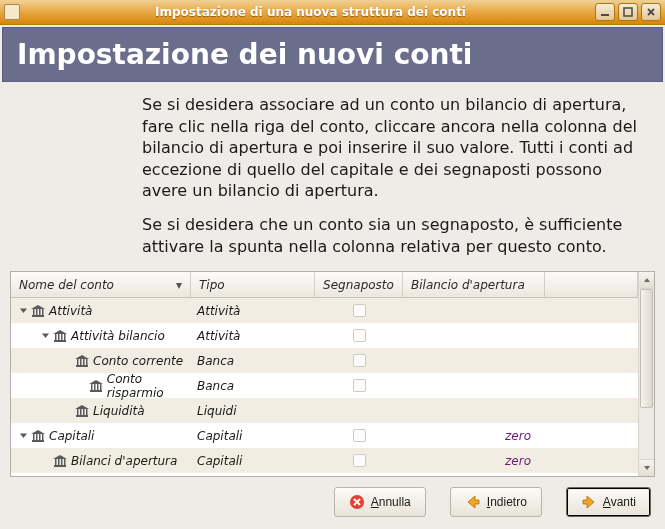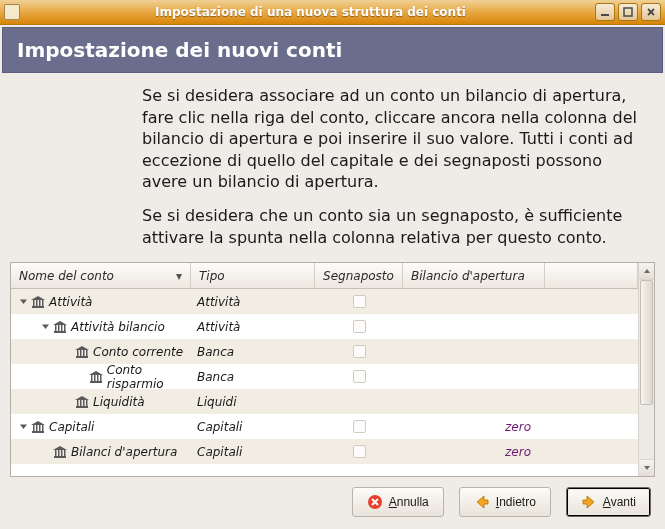--- a/index.html
+++ b/index.html
@@ -7,21 +7,21 @@
 
 .titlebar { height: 25px; background: linear-gradient(to bottom, #f0d195 0%, #e8a843 50%, #d8850a 100%); display: flex; align-items: center; padding: 0 4px; border-bottom: 1px solid #b67800; }
 .titlebar-icon { width: 16px; height: 16px; margin-right: 6px; background: #f5e9c9; border: 1px solid #a08850; border-radius: 2px; }
 .titlebar-title { flex: 1; text-align: center; font-weight: bold; color: #fff; text-shadow: 0 1px 1px rgba(0,0,0,0.4); font-size: 12px; }
 .titlebar-buttons { display: flex; gap: 3px; }
 .titlebar-btn { width: 20px; height: 18px; background: linear-gradient(to bottom,#f6ebd8,#e5c794); border: 1px solid #a77810; border-radius: 3px; display: flex; align-items: center; justify-content: center; cursor: pointer; }
 .titlebar-btn svg { width: 10px; height: 10px; }
 
 .dialog { background: #efebe7; height: calc(529px - 25px); display: flex; flex-direction: column; padding: 2px; }
 
-.header { background: #6a6d8c; color: #fff; padding: 10px 14px; font-size: 20px; font-weight: bold; border: 1px solid #5a5d7c; }
+.header { background: #6a6d8c; color: #fff; padding: 10px 14px; font-size: 28px; font-weight: bold; border: 1px solid #5a5d7c; }
 
 .desc { padding: 12px 20px 14px 140px; font-size: 16px; color: #1a1a1a; line-height: 1.35; }
 
 .table-wrap { flex: 1; margin: 0 8px; border: 1px solid #b3afa8; background: #fff; display: flex; overflow: hidden; font-style: italic; }
 .table-inner { flex: 1; display: flex; flex-direction: column; }
 .thead { display: flex; background: linear-gradient(to bottom,#fdfcfa,#ece7df); border-bottom: 1px solid #c6c1b8; height: 26px; }
 .th { padding: 5px 8px; border-right: 1px solid #d2cdc5; font-size: 12px; color: #2b2b2b; display: flex; align-items: center; justify-content: space-between; }
 .th.sorted .arrow { margin-left: 6px; }
 .col-name { width: 180px; }
 .col-type { width: 124px; }
@@ -46,21 +46,21 @@
 .acct-icon svg { width: 14px; height: 12px; }
 
 .checkbox { width: 13px; height: 13px; border: 1px solid #cfcbc4; background: #fdfcfa; border-radius: 2px; }
 
 .scrollbar { width: 16px; background: #ede9e3; border-left: 1px solid #d9d5cd; display: flex; flex-direction: column; }
 .sb-track { flex: 1; background: #ede9e3; position: relative; border-bottom:1px solid #d9d5cd; border-top:1px solid #d9d5cd;}
 .sb-thumb { position: absolute; top: 0; left: 1px; right: 1px; height: 70%; background: linear-gradient(to right,#f6f3ee,#ddd8cf); border: 1px solid #c3beb5; border-radius: 2px; }
 .sb-btn { height: 16px; display: flex; align-items: center; justify-content: center; background: linear-gradient(to bottom,#f6f3ee,#e3ded5); }
 .sb-btn svg { width:8px; height:8px; }
 
-.footer { padding: 10px 12px 10px; display: flex; justify-content: flex-end; gap: 15px; }
+.footer { padding: 10px 12px 10px; display: flex; justify-content: flex-end; gap: 24px; }
 .btn { height: 30px; padding: 0 14px; background: linear-gradient(to bottom,#fdfbf7,#e8e3da); border: 1px solid #b9b4aa; border-radius: 3px; display: inline-flex; align-items: center; gap: 6px; font-size: 12px; color: #1a1a1a; cursor: pointer; }
 .btn.default { border: 1px solid #6c665b; box-shadow: 0 0 0 1px #000 inset, 0 0 0 2px #efebe7 inset; }
 .btn .underline { text-decoration: underline; }
 .btn svg { width: 16px; height: 16px; }
 .arrow-down{ color:#555;}
 </style>
 </head>
 <body>
 
 <div class="titlebar">

